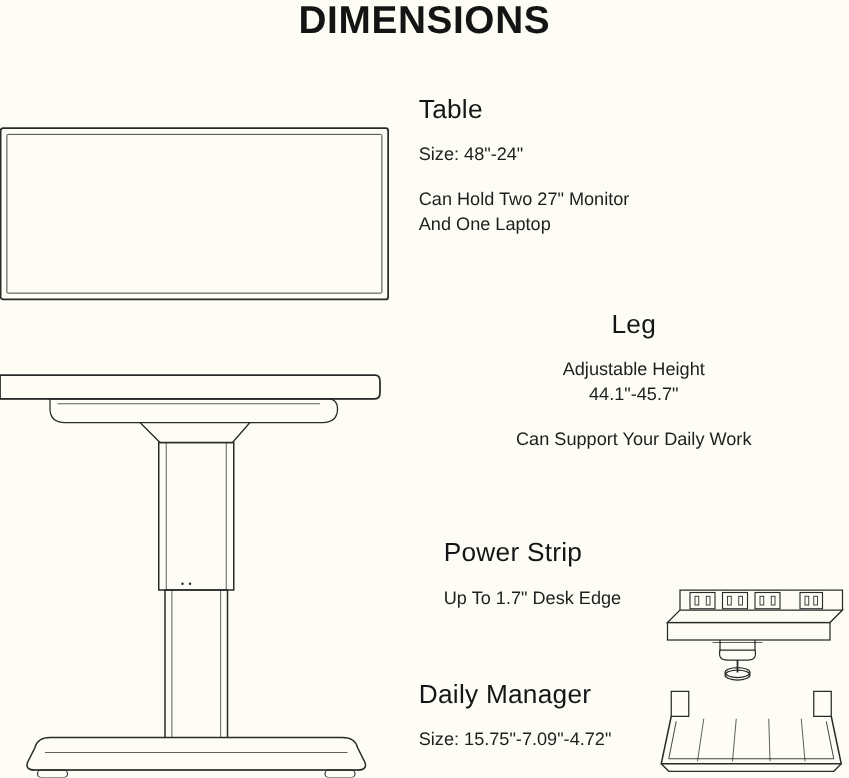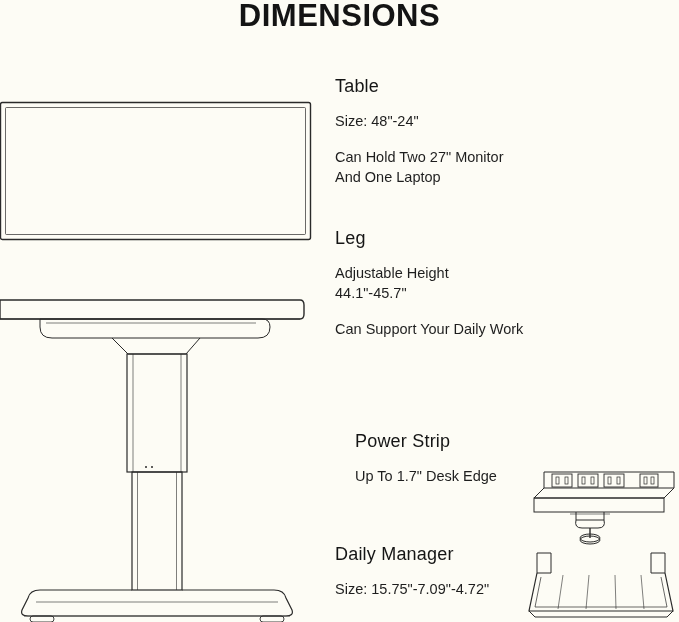--- a/index.html
+++ b/index.html
@@ -40,39 +40,39 @@
     height: 538px;
   }
   .right-col {
     position: absolute;
     left: 335px;
     top: 76px;
     width: 344px;
     height: 546px;
   }
   .sec-head {
-    font-size: 18px;
+    font-size: 21px;
     font-weight: normal;
     color: #151515;
     margin: 0 0 14px 0;
     letter-spacing: 0.2px;
   }
   .sec-line {
     font-size: 14.5px;
     line-height: 20px;
     color: #1e1e1e;
     margin: 0 0 16px 0;
   }
   .section {
     position: absolute;
     left: 0;
     width: 344px;
   }
   #sec-table { top: 0px; }
-  #sec-leg { top: 152px; }
+  #sec-leg { top: 172px; text-align: center; }
   #sec-power { top: 355px; margin-left: 20px; }
   #sec-cable { top: 468px; }
 
   .art-power {
     position: absolute;
     left: 195px;
     top: 340px;
     width: 150px;
     height: 130px;
   }

